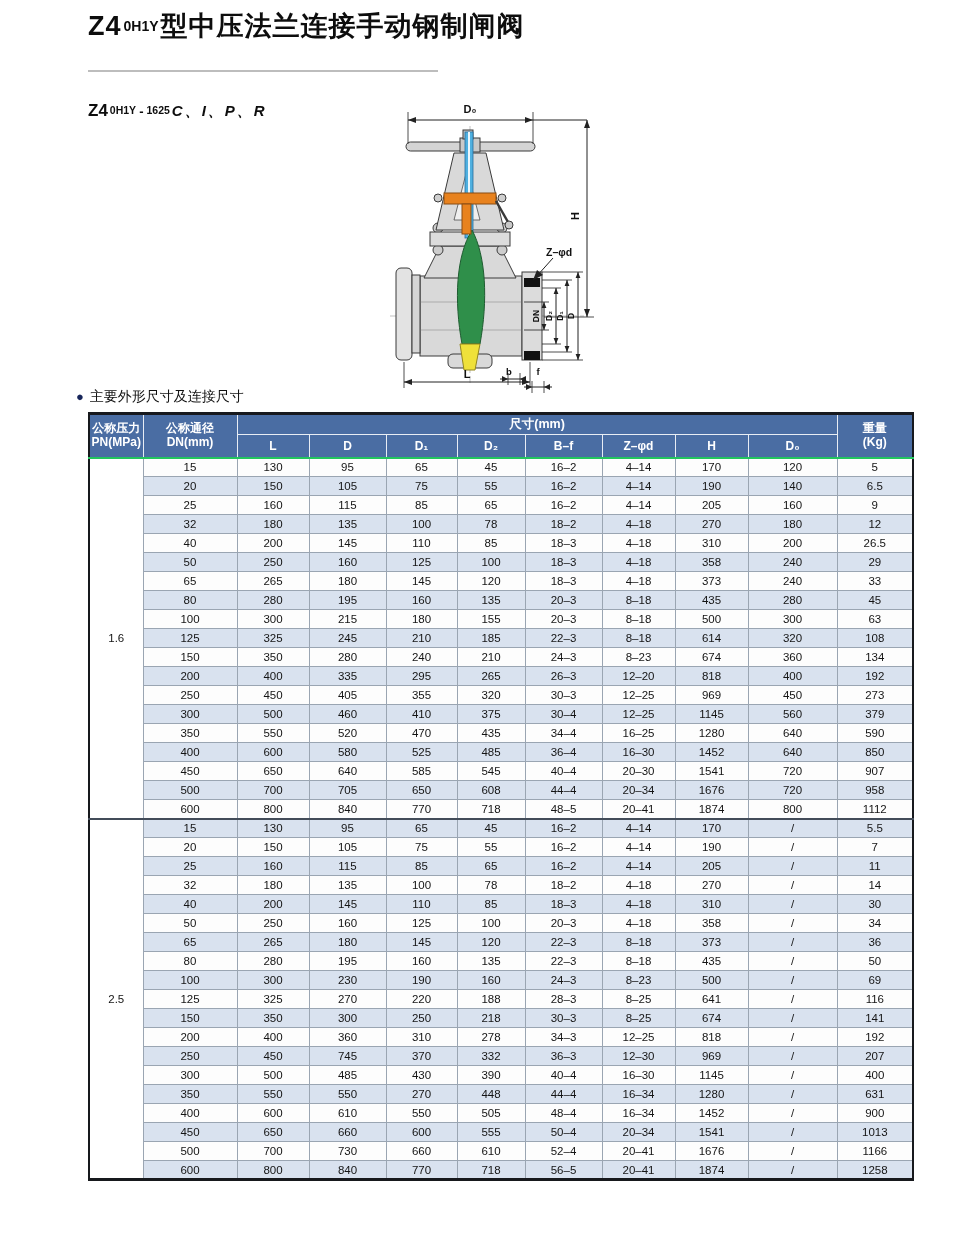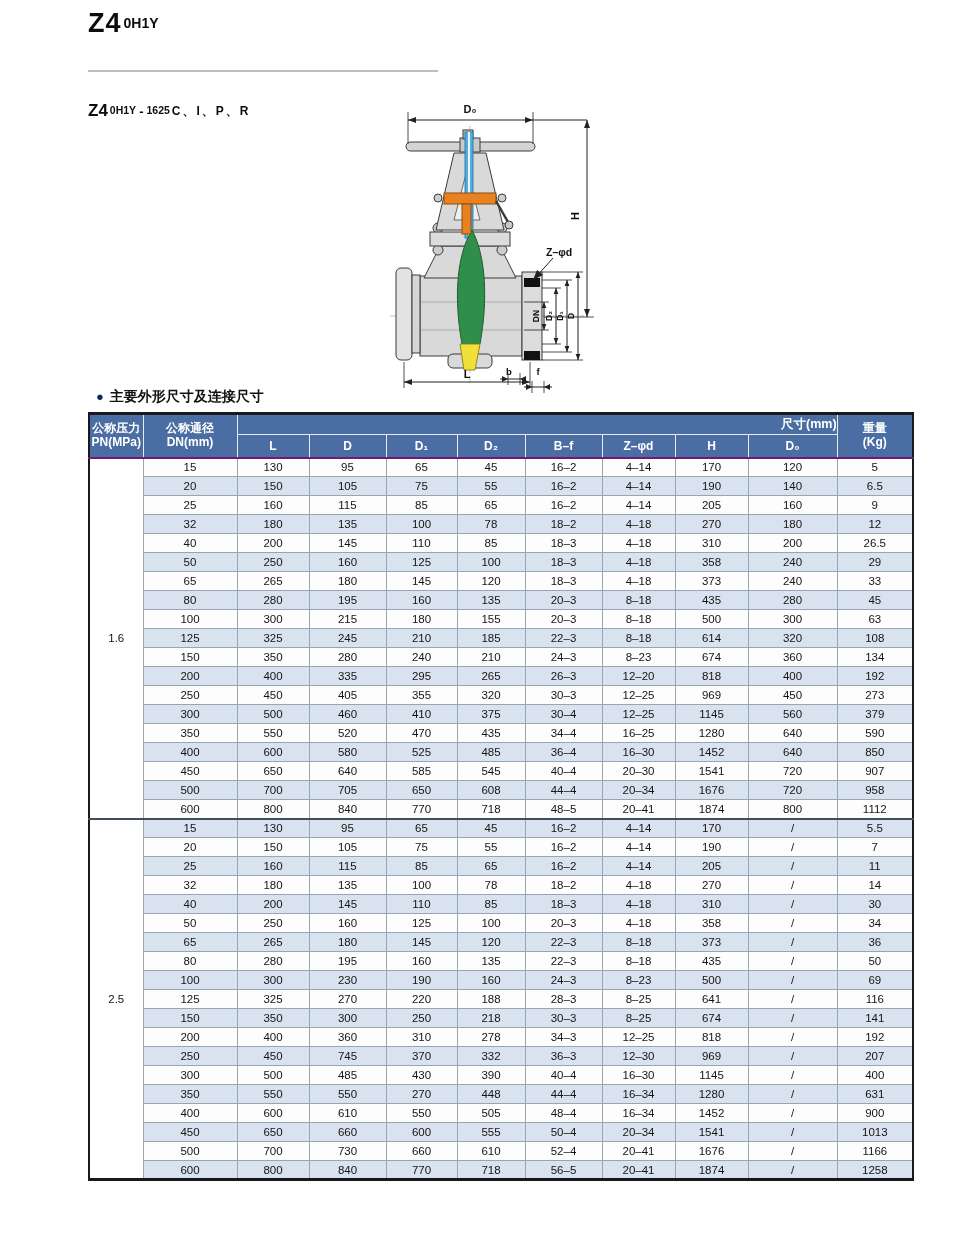--- a/index.html
+++ b/index.html
@@ -11,59 +11,60 @@
   .t-big { font-size:27px; font-weight:bold; letter-spacing:1px; }
   .stack { display:inline-flex; flex-direction:row; align-items:flex-start; font-weight:bold; line-height:1.05; margin:0 2px; }
   .stack-lg span { font-size:14px; }
   .stack-sm span { font-size:10.5px; }
   .divider { position:absolute; left:88px; top:70px; width:350px; height:2px; background:#bdbdbd; }
 
   
   .model { position:absolute; left:88px; top:101px; display:flex; align-items:center; color:#0d0d0d; }
   .m-big { font-size:17px; font-weight:bold; }
   .m-dash { font-size:13px; font-weight:bold; margin:0 1px; }
-  .m-suffix { font-size:12px; font-weight:bold; letter-spacing:2px; }
+  .m-suffix { font-size:15px; font-weight:bold; letter-spacing:2px;font-style:italic; }
 
   
   .diagram { position:absolute; left:372px; top:98px; }
   .diagram text { font-family:"Liberation Sans", sans-serif; font-weight:bold; fill:#111; }
 
   
-  .section-head { position:absolute; left:96px; top:388px; font-size:14px; font-weight:bold; color:#111; }
+  .section-head { position:absolute; left:76px; top:388px; font-size:14px; font-weight:normal; color:#111; }
   .section-head .bullet { color:#17255a; margin-right:2px; font-size:13px; }
 
   
   table.spec { position:absolute; left:88px; top:412px; width:824px; border-collapse:collapse; table-layout:fixed;
                border:2px solid #17191d; border-top:3px solid #17191d; border-bottom:3px solid #17191d; }
   table.spec th { background:#4a6da3; color:#ffffff; font-weight:bold; border:1px solid #e8edf4; }
-  th.size-h { font-size:12.5px; height:21px; border-bottom:1px solid #e8edf4;text-align:right; }
+  th.size-h { font-size:12.5px; height:21px; border-bottom:1px solid #e8edf4; }
   th.sub-h { font-size:12px; height:23px; }
   th.two-line div { line-height:1.15; }
   th.two-line { font-size:12px; }
   th.pn-h { background:#ffffff; color:#101010; border:2px solid #17191d; }
   th.dn-h { border-left:2px solid #f2f2f2; border-right:2px solid #f2f2f2; }
   th.wt-h { border-left:2px solid #f2f2f2; }
-  thead { border-bottom:2px solid #701a75; }
+  thead { border-bottom:2px solid #22c55e; }
   table.spec td { text-align:center; font-size:11.5px; color:#141414; height:19px;
                   border:1px solid #9aa5b2; background:#fdfdfd; }
   tr.alt td { background:#d9e2ef; }
   td.pn-cell { background:#ffffff !important; font-size:12px; border-right:1px solid #9aa5b2; border-left:2px solid #17191d; }
   tr.group-start td { border-top:2px solid #434c59; }
 </style>
 </head>
 <body>
 
 <div class="page">
 
   <div class="title">
     <span class="t-big">Z4</span>
     <span class="stack stack-lg">
       <span>0H</span>
       <span>1Y</span>
     </span>
+    <span class="t-big">型中压法兰连接手动钢制闸阀</span>
   </div>
   <div class="divider"></div>
 
   <div class="model">
     <span class="m-big">Z4</span>
     <span class="stack stack-sm">
       <span>0H</span>
       <span>1Y</span>
     </span>
     <span class="m-dash">-</span>

